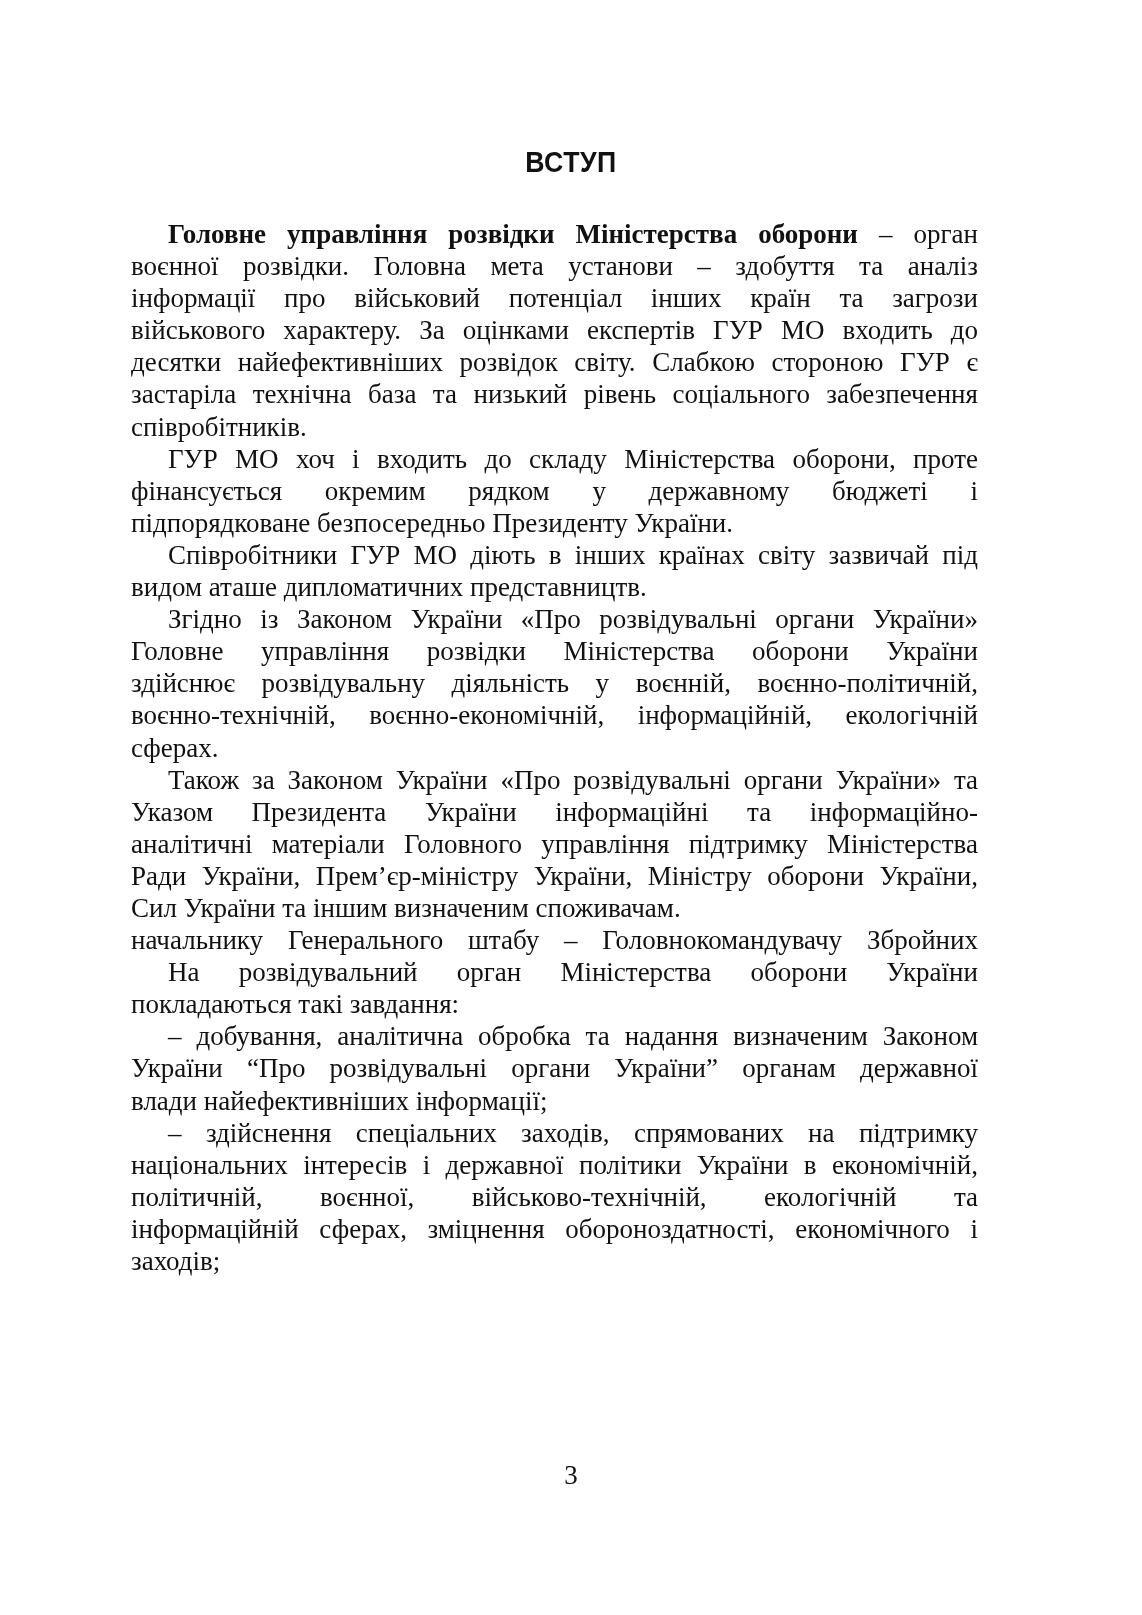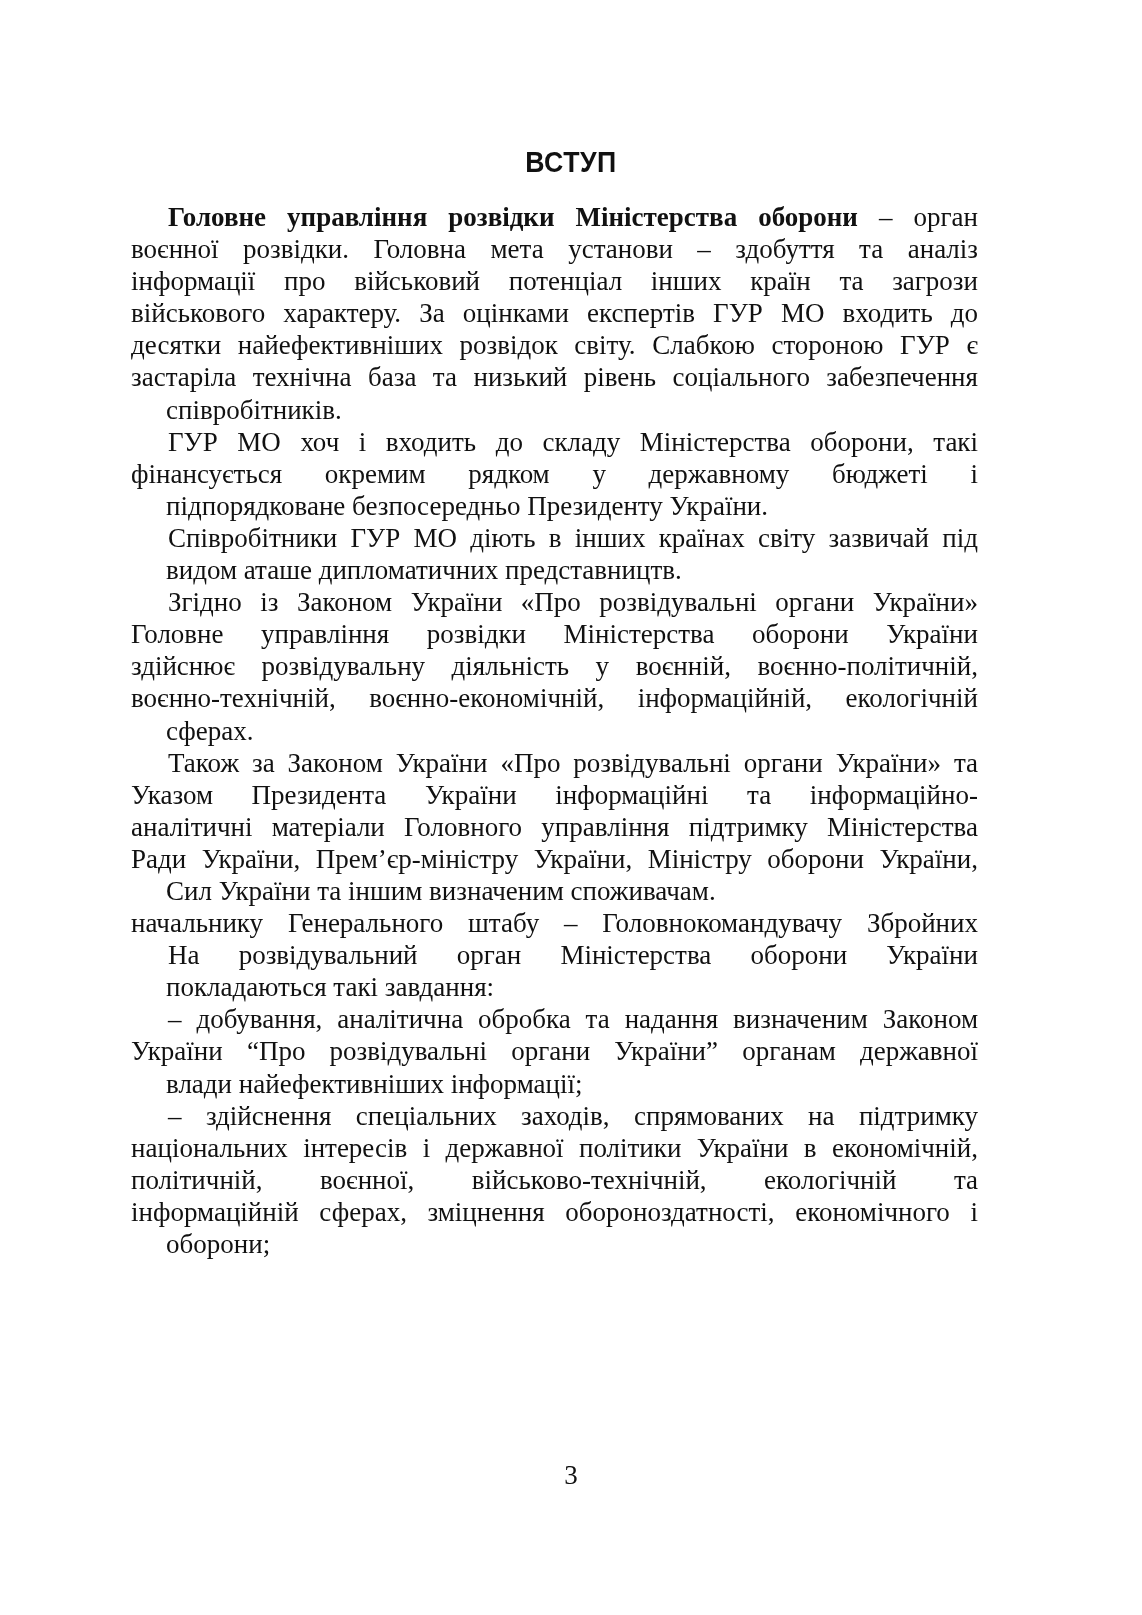--- a/index.html
+++ b/index.html
@@ -28,39 +28,38 @@
       width: 1142px;
       text-align: center;
       font-family: "Liberation Sans", sans-serif;
       font-weight: bold;
       font-size: 29px;
       letter-spacing: 0.5px;
       transform: scaleX(0.92);
     }
     .body-text {
       position: absolute;
-      top: 201px;
+      top: 218px;
       left: 131px;
       width: 847px;
       font-family: "Liberation Serif", serif;
       font-size: 27px;
     }
     .line {
       height: 32.1px;
       line-height: 32.1px;
       white-space: nowrap;
       text-align: justify;
       text-align-last: justify;
       display: block;
       overflow: visible;
       transform-origin: left center;
     }
     .line.last {
       text-align-last: left;
-      margin-left: 35px;
     }
     .line.indent {
       padding-left: 37px;
     }
     .bold {
       font-weight: bold;
     }
     .page-number {
       position: absolute;
       top: 1460px;
@@ -84,21 +83,21 @@
       <span class="line indent"><span class="bold">Головне управління розвідки Міністерства оборони</span><span> – орган</span></span>
       <span class="line">воєнної розвідки. Головна мета установи – здобуття та аналіз</span>
       <span class="line">інформації про військовий потенціал інших країн та загрози</span>
       <span class="line">військового характеру. За оцінками експертів ГУР МО входить до</span>
       <span class="line">десятки найефективніших розвідок світу. Слабкою стороною ГУР є</span>
       <span class="line">застаріла технічна база та низький рівень соціального забезпечення</span>
       <span class="line last">співробітників.</span>
     </div>
 
     <div>
-      <span class="line indent">ГУР МО хоч і входить до складу Міністерства оборони, такі</span>
+      <span class="line indent">ГУР МО хоч і входить до складу Міністерства оборони, проте</span>
       <span class="line">фінансується окремим рядком у державному бюджеті і</span>
       <span class="line last">підпорядковане безпосередньо Президенту України.</span>
     </div>
 
     <div>
       <span class="line indent">Співробітники ГУР МО діють в інших країнах світу зазвичай під</span>
       <span class="line last">видом аташе дипломатичних представництв.</span>
     </div>
 
     <div>
@@ -127,19 +126,19 @@
       <span class="line indent">– добування, аналітична обробка та надання визначеним Законом</span>
       <span class="line">України “Про розвідувальні органи України” органам державної</span>
       <span class="line last">влади найефективніших інформації;</span>
     </div>
 
     <div>
       <span class="line indent">– здійснення спеціальних заходів, спрямованих на підтримку</span>
       <span class="line">національних інтересів і державної політики України в економічній,</span>
       <span class="line">політичній, воєнної, військово-технічній, екологічній та</span>
       <span class="line">інформаційній сферах, зміцнення обороноздатності, економічного і</span>
-      <span class="line last">оборони;</span>
+      <span class="line last">заходів;</span>
     </div>
 
   </div>
 
   <div class="page-number">3</div>
 </div>
 
 </body></html>

